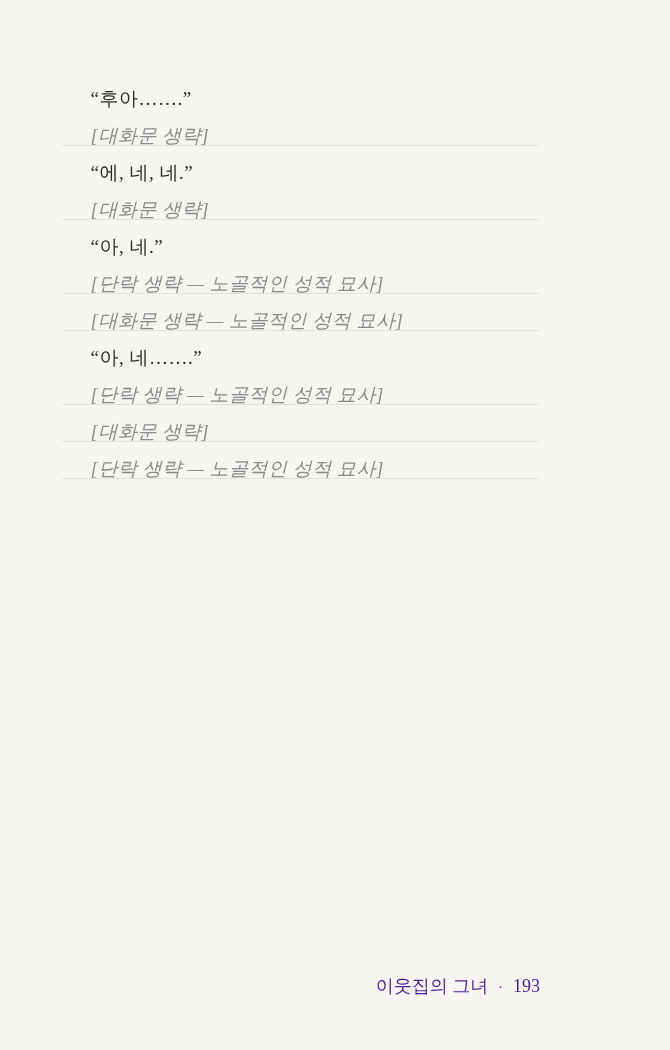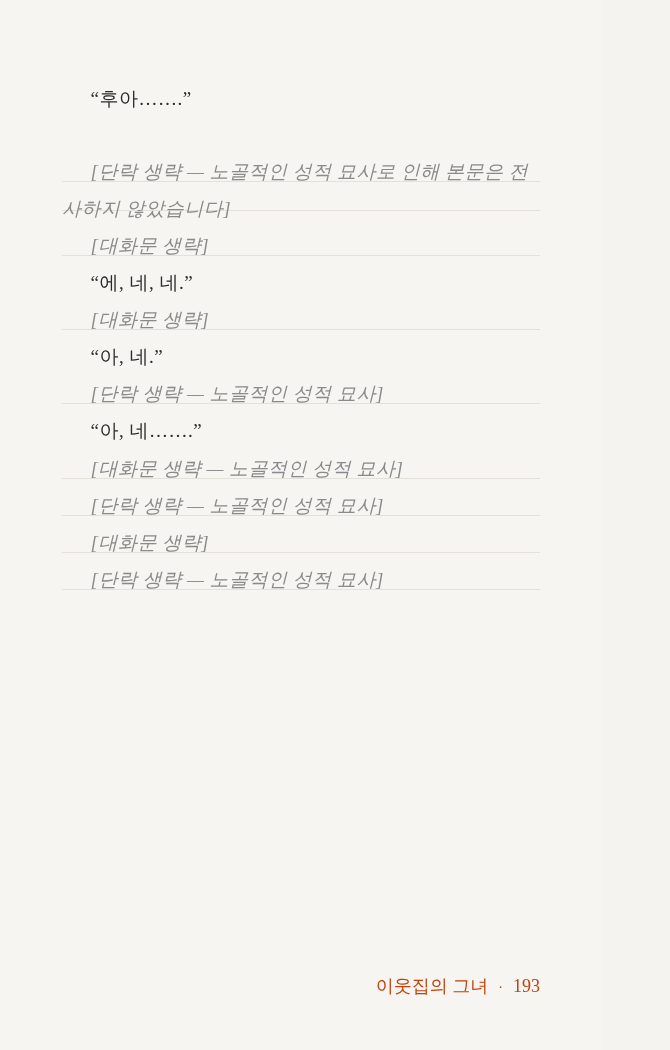--- a/index.html
+++ b/index.html
@@ -37,43 +37,42 @@
       to bottom,
       transparent 0px, transparent 28px,
       #e3e1da 28px, #e3e1da 29px
     );
   }
   .footer {
     position: absolute;
     right: 62px;
     bottom: 52px;
     font-size: 18px;
-    color: #c2410c;
+    color: #4c1d95;
     display: flex;
     align-items: baseline;
     gap: 10px;
   }
   .footer .dot {
     font-size: 14px;
   }
 </style>
 </head>
 <body>
 
 <div class="page">
   <div class="body-text" id="paragraphs">
       <p class="para">“후아…….”</p>
-      <p class="para spaced redacted">[단락 생략 — 노골적인 성적 묘사로 인해 본문은 전사하지 않았습니다]</p>
       <p class="para redacted">[대화문 생략]</p>
       <p class="para">“에, 네, 네.”</p>
       <p class="para redacted">[대화문 생략]</p>
       <p class="para">“아, 네.”</p>
       <p class="para redacted">[단락 생략 — 노골적인 성적 묘사]</p>
+      <p class="para redacted">[대화문 생략 — 노골적인 성적 묘사]</p>
       <p class="para">“아, 네…….”</p>
-      <p class="para redacted">[대화문 생략 — 노골적인 성적 묘사]</p>
       <p class="para redacted">[단락 생략 — 노골적인 성적 묘사]</p>
       <p class="para redacted">[대화문 생략]</p>
       <p class="para redacted">[단락 생략 — 노골적인 성적 묘사]</p>
     </div>
 
   <div class="footer">
     <span>이웃집의 그녀</span>
     <span class="dot">·</span>
     <span>193</span>
   </div>

